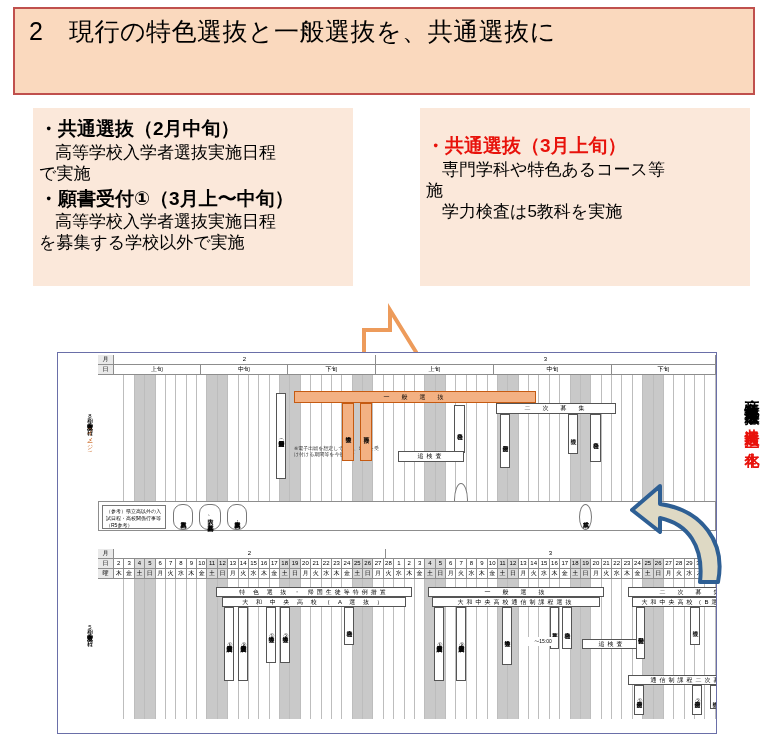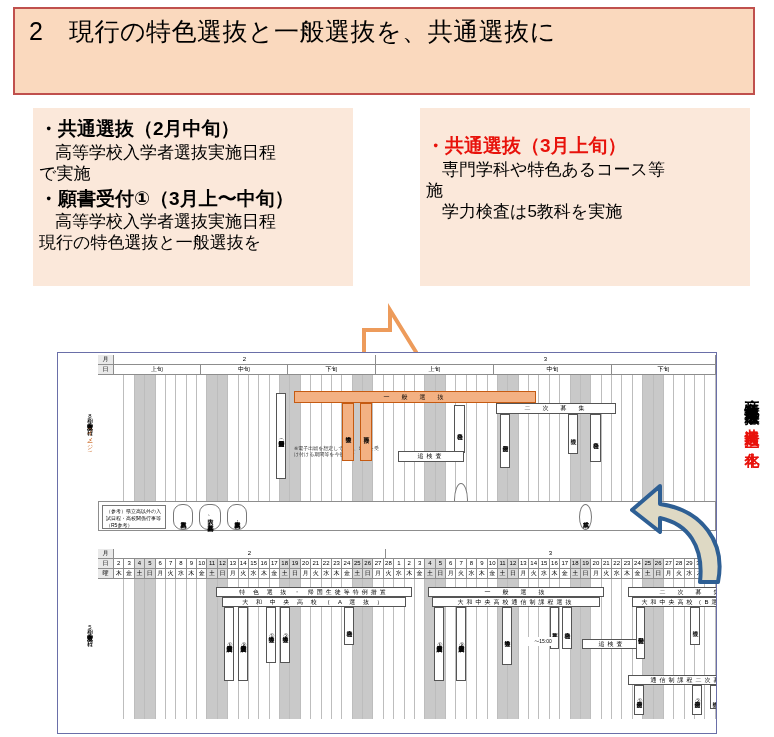--- a/index.html
+++ b/index.html
@@ -171,21 +171,21 @@
   <div class="col left">
     <div class="col-body">
       <div class="bullet">・共通選抜（2月中旬）</div>
       <div class="sub">
         <div class="ind">高等学校入学者選抜実施日程</div>
         <div>で実施</div>
       </div>
       <div class="bullet">・願書受付①（3月上〜中旬）</div>
       <div class="sub">
         <div class="ind">高等学校入学者選抜実施日程</div>
-        <div>現行の特色選抜と一般選抜を</div>
+        <div>を募集する学校以外で実施</div>
       </div>
     </div>
   </div>
 
   <div class="arrow-wrap">
     <svg width="56" height="104" viewBox="0 0 56 104">
       <polygon points="2,30 28,30 28,10 54,52 28,94 28,74 2,74" fill="#ffffff" stroke="#ed9b5b" stroke-width="4" stroke-linejoin="miter"></polygon>
     </svg>
   </div>
 

